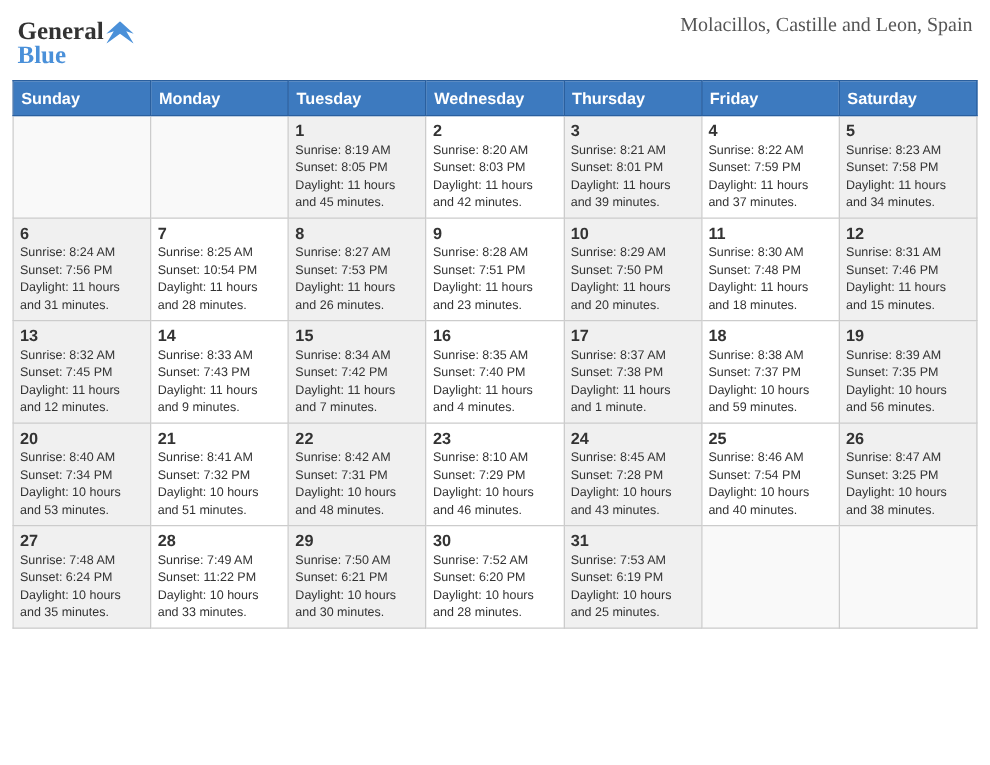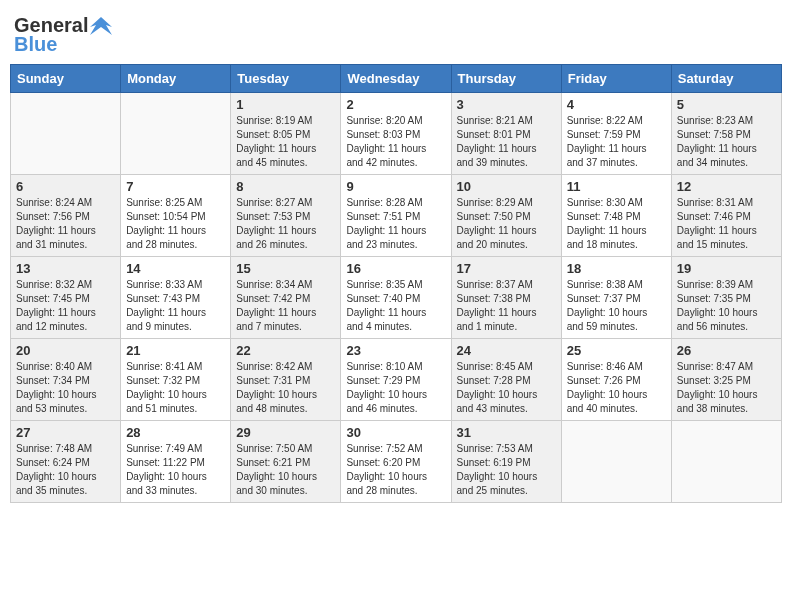--- a/index.html
+++ b/index.html
@@ -9,20 +9,21 @@
       width: 792px;
       min-height: 612px;
       padding: 10px;
     }
     .header {
       display: flex;
       justify-content: space-between;
       align-items: flex-start;
       margin-bottom: 8px;
       padding: 0 4px;
+      font-family: Liberation Serif, serif;
     }
     .logo {
       display: flex;
       flex-direction: column;
       align-items: flex-start;
       padding-top: 4px;
     }
     .title-section {
       text-align: right;
     }
@@ -100,20 +101,21 @@
   <div class="logo">
     <div style="display:flex;align-items:center;">
       <span style="font-size:20px;font-weight:bold;color:#333;">General</span>
       <svg width="22" height="18" viewBox="0 0 22 18" style="margin-left:2px;">
         <polygon points="11,0 22,10 16,8 22,18 11,10 0,18 6,8 0,10" fill="#4a90d9"></polygon>
       </svg>
     </div>
     <span style="font-size:20px;font-weight:bold;color:#4a90d9;margin-top:-4px;text-align:center;">Blue</span>
   </div>
   <div class="title-section">
+    <div class="location">Molacillos, Castille and Leon, Spain</div>
   </div>
 </div>
 
 <table class="calendar-table">
   <thead>
     <tr>
     <th>Sunday</th>
         <th>Monday</th>
         <th>Tuesday</th>
         <th>Wednesday</th>
@@ -223,21 +225,21 @@
         <td>
           <span class="day-number">23</span>
           <div class="cell-info"><span>Sunrise: 8:10 AM</span><br><span>Sunset: 7:29 PM</span><br><span>Daylight: 10 hours and 46 minutes.</span></div>
         </td>
         <td>
           <span class="day-number">24</span>
           <div class="cell-info"><span>Sunrise: 8:45 AM</span><br><span>Sunset: 7:28 PM</span><br><span>Daylight: 10 hours and 43 minutes.</span></div>
         </td>
         <td>
           <span class="day-number">25</span>
-          <div class="cell-info"><span>Sunrise: 8:46 AM</span><br><span>Sunset: 7:26 PM</span><br><span>Daylight: 10 hours and 40 minutes.</span></div>
+          <div class="cell-info"><span>Sunrise: 8:46 AM</span><br><span>Sunset: 7:54 PM</span><br><span>Daylight: 10 hours and 40 minutes.</span></div>
         </td>
         <td>
           <span class="day-number">26</span>
           <div class="cell-info"><span>Sunrise: 8:47 AM</span><br><span>Sunset: 3:25 PM</span><br><span>Daylight: 10 hours and 38 minutes.</span></div>
         </td>
       </tr>
       <tr>
         <td>
           <span class="day-number">27</span>
           <div class="cell-info"><span>Sunrise: 7:48 AM</span><br><span>Sunset: 6:24 PM</span><br><span>Daylight: 10 hours and 35 minutes.</span></div>

